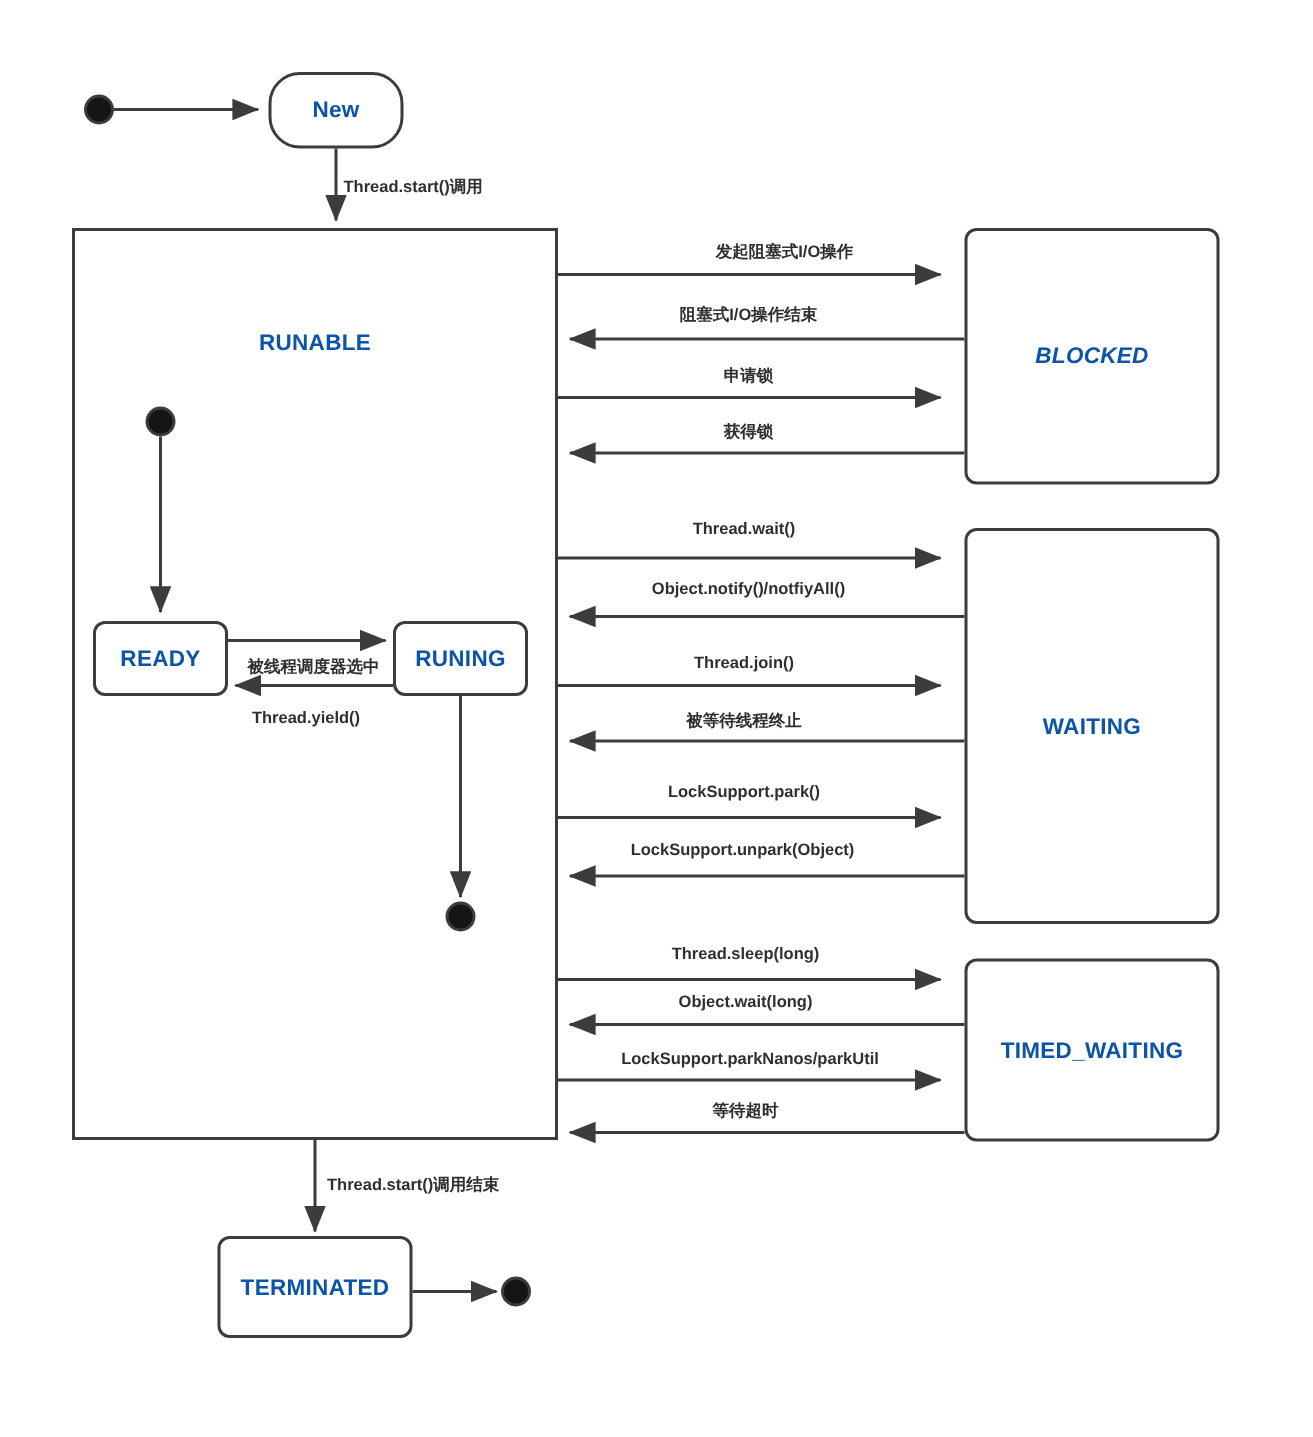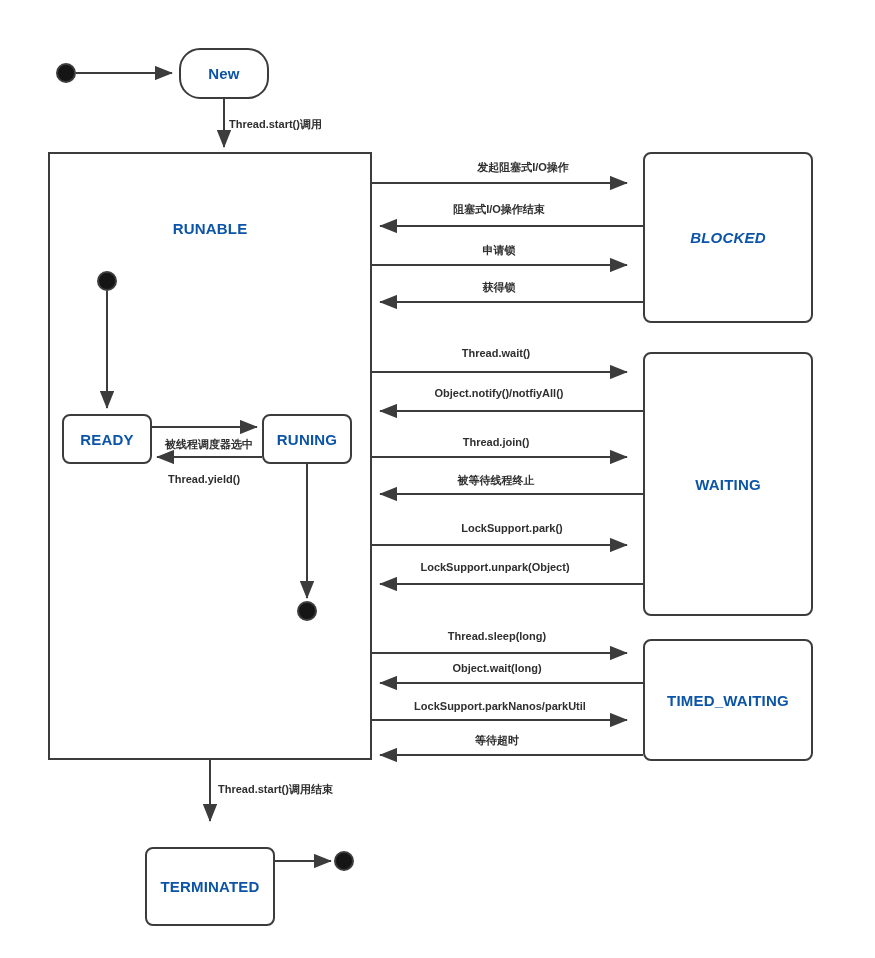--- a/index.html
+++ b/index.html
@@ -181,21 +181,21 @@
   </div>
 
   <div class="state-box" style="left:643px; top:639px; width:170px; height:122px;">
     <span class="state-label">TIMED_WAITING</span>
   </div>
 
   <div class="state-box" style="left:643px; top:352px; width:170px; height:264px;">
     <span class="state-label">WAITING</span>
   </div>
 
-  <div class="state-box" style="left:145px; top:847px; width:130px; height:79px;">
+  <div class="state-box" style="left:145px; top:824px; width:130px; height:68px;">
     <span class="state-label">TERMINATED</span>
   </div>
 
   <div class="t-label" style="left:229px; top:117px;">Thread.start()调用</div>
 
   <div class="t-label centered" style="left:209px; top:389px;margin-top:48px;">被线程调度器选中</div>
 
   <div class="t-label centered" style="left:204px; top:473px;">Thread.yield()</div>
 
   <div class="t-label centered" style="left:523px; top:160px;">发起阻塞式I/O操作</div>
@@ -207,21 +207,21 @@
   <div class="t-label centered" style="left:499px; top:280px;">获得锁</div>
 
   <div class="t-label centered" style="left:496px; top:347px;">Thread.wait()</div>
 
   <div class="t-label centered" style="left:499px; top:387px;text-align:right;">Object.notify()/notfiyAll()</div>
 
   <div class="t-label centered" style="left:496px; top:436px;">Thread.join()</div>
 
   <div class="t-label centered" style="left:496px; top:473px;">被等待线程终止</div>
 
-  <div class="t-label centered" style="left:496px; top:522px;margin-left:16px;">LockSupport.park()</div>
+  <div class="t-label centered" style="left:496px; top:522px;">LockSupport.park()</div>
 
   <div class="t-label centered" style="left:495px; top:561px;">LockSupport.unpark(Object)</div>
 
   <div class="t-label centered" style="left:497px; top:630px;">Thread.sleep(long)</div>
 
   <div class="t-label centered" style="left:497px; top:662px;">Object.wait(long)</div>
 
   <div class="t-label centered" style="left:500px; top:700px;">LockSupport.parkNanos/parkUtil</div>
 
   <div class="t-label centered" style="left:497px; top:733px;">等待超时</div>

